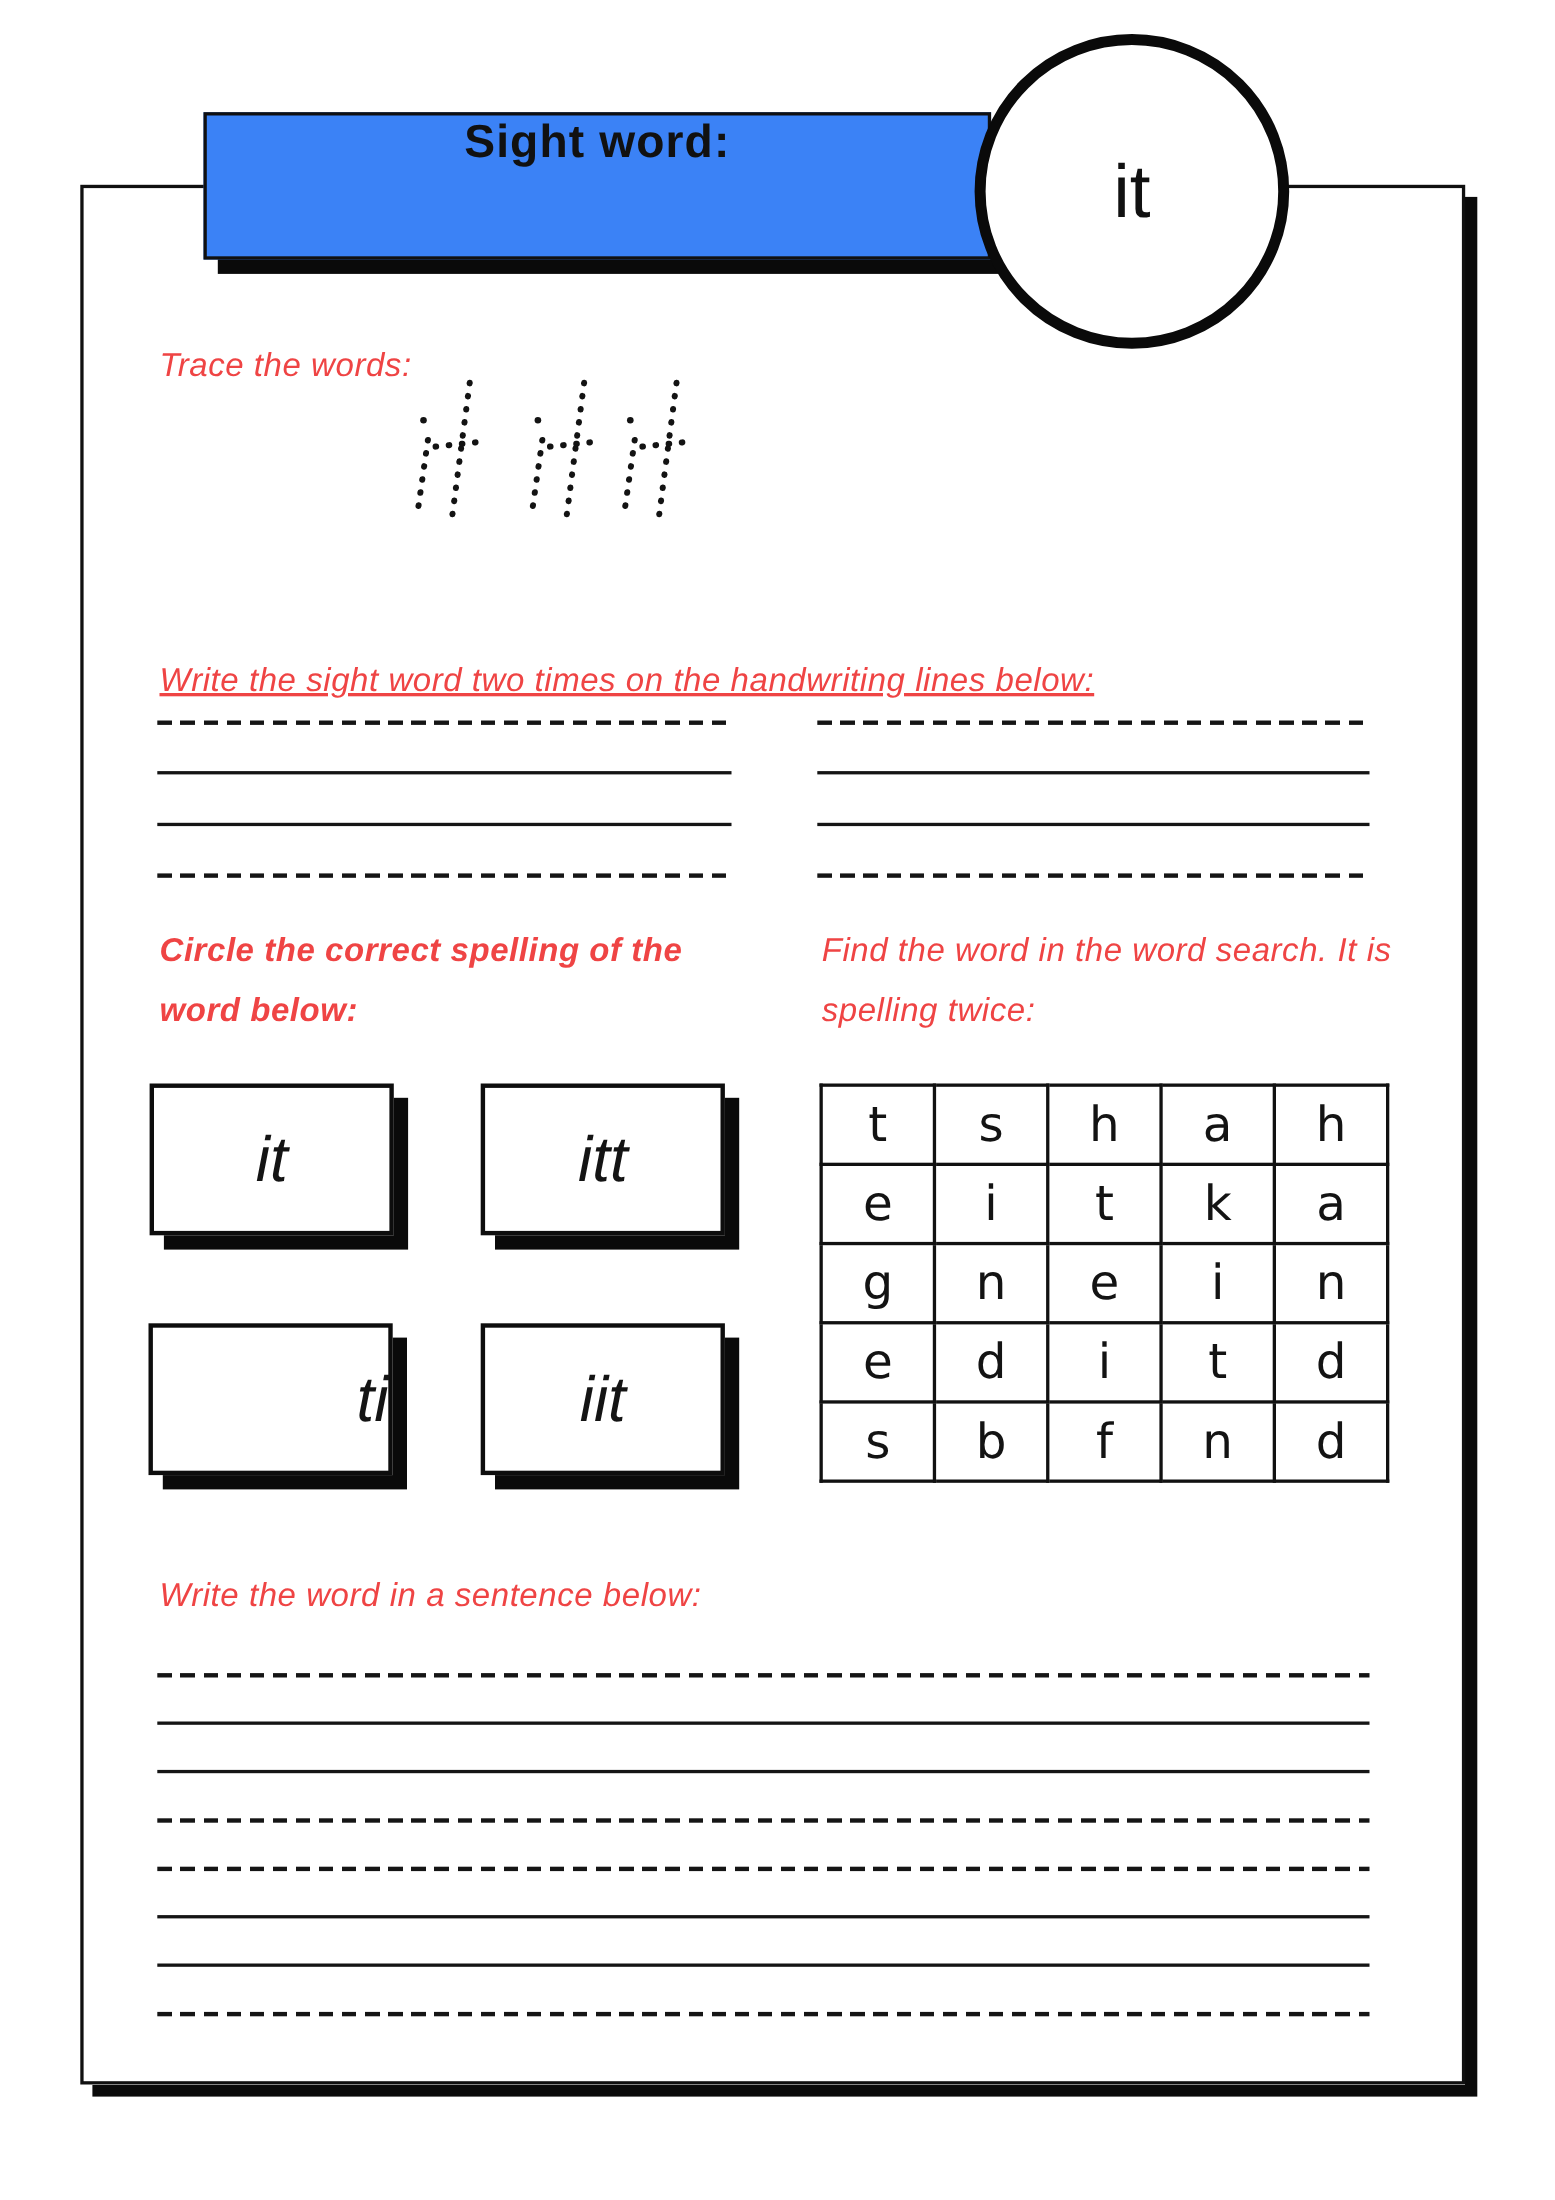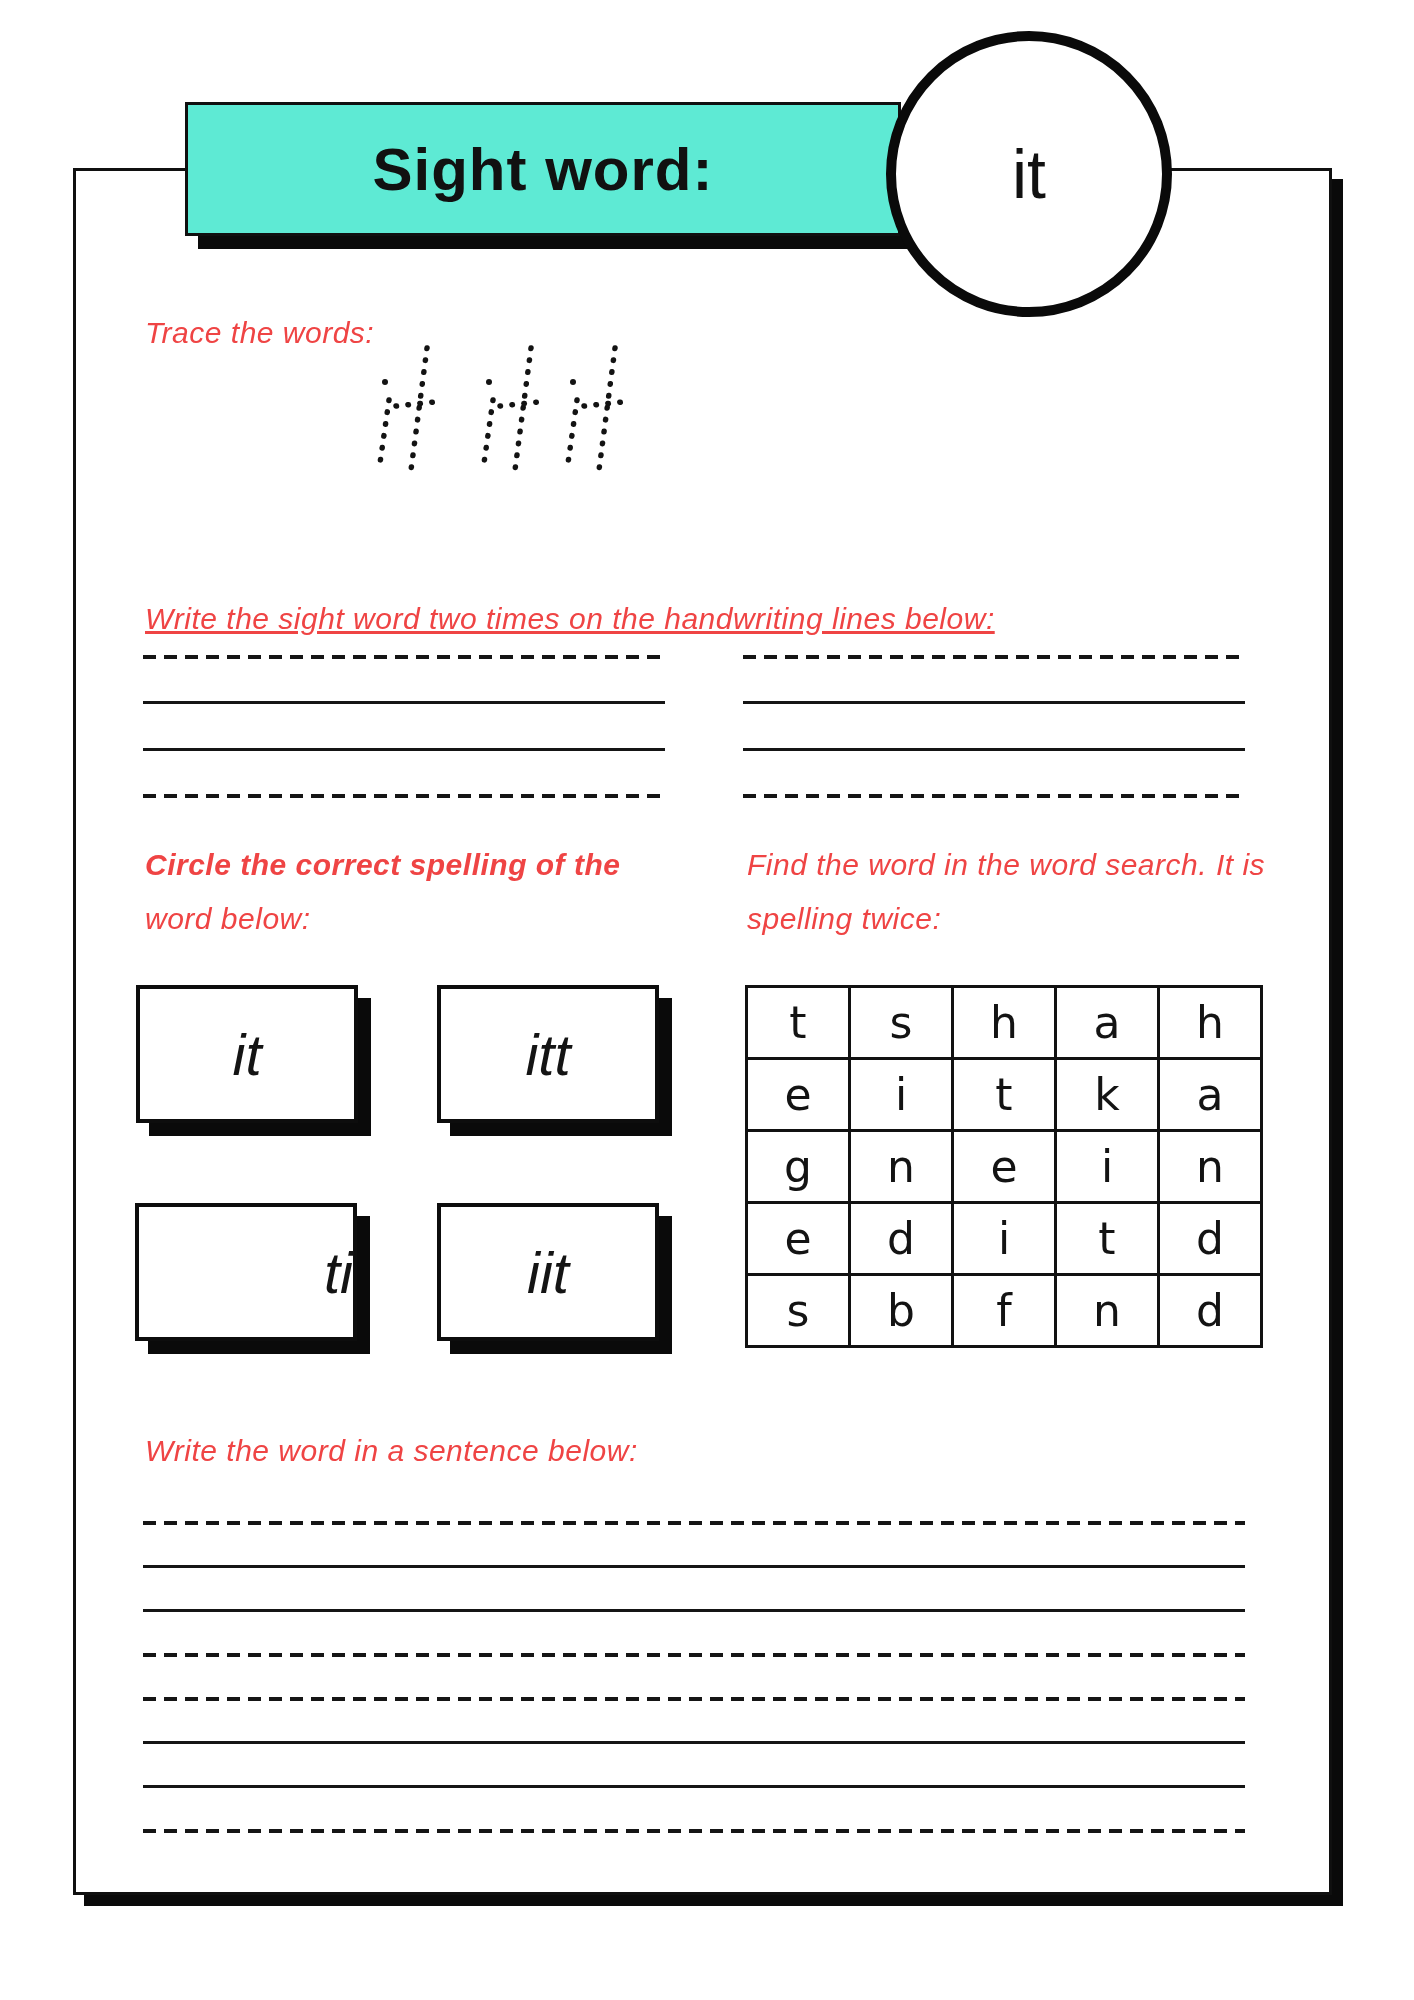--- a/index.html
+++ b/index.html
@@ -9,23 +9,23 @@
   }
   .abs{position:absolute;}
   
   .frame{
     left:73px;top:168px;width:1259px;height:1727px;box-sizing:border-box;
     border:3px solid #101010;box-shadow:11px 11px 0 #0a0a0a;background:transparent;
   }
   
   .titlebox{
     left:185px;top:102px;width:716px;height:134px;box-sizing:border-box;
-    background:#5eead4;border:3px solid #101010;box-shadow:13px 13px 0 #0a0a0a;
-    display:flex;align-items:center;justify-content:center;
-    font-weight:bold;font-size:60px;letter-spacing:1px;
+    background:#3b82f6;border:3px solid #101010;box-shadow:13px 13px 0 #0a0a0a;
+    display:flex;justify-content:center;
+    font-weight:bold;font-size:42px;letter-spacing:1px;
   }
   
   .badge{
     left:886px;top:31px;width:266px;height:266px;background:#fff;
     border:10px solid #0a0a0a;border-radius:50%;
     display:flex;align-items:center;justify-content:center;
     font-size:68px;font-weight:500;
   }
   
   .hand{
@@ -96,21 +96,21 @@
   <div class="ln ln-dash" style="top:139px;"></div>
 </div>
 <div class="abs" style="left:743px;top:655px;width:502px;height:145px;">
   <div class="ln ln-dash" style="top:0;"></div>
   <div class="ln ln-solid" style="top:46px;"></div>
   <div class="ln ln-solid" style="top:93px;"></div>
   <div class="ln ln-dash" style="top:139px;"></div>
 </div>
 
 <div class="abs hand" style="left:145px;top:838px;font-weight:bold;">Circle the correct spelling of the</div>
-<div class="abs hand" style="left:145px;top:892px;">word below:</div>
+<div class="abs hand" style="left:145px;top:892px;font-weight:bold;">word below:</div>
 
 <div class="abs opt" style="left:136px;top:985px;">
   <span>it</span>
 </div>
 <div class="abs opt" style="left:437px;top:985px;">
   <span>itt</span>
 </div>
 <div class="abs opt" style="left:135px;top:1203px;justify-content:flex-end;">
   <span>ti</span>
 </div>

